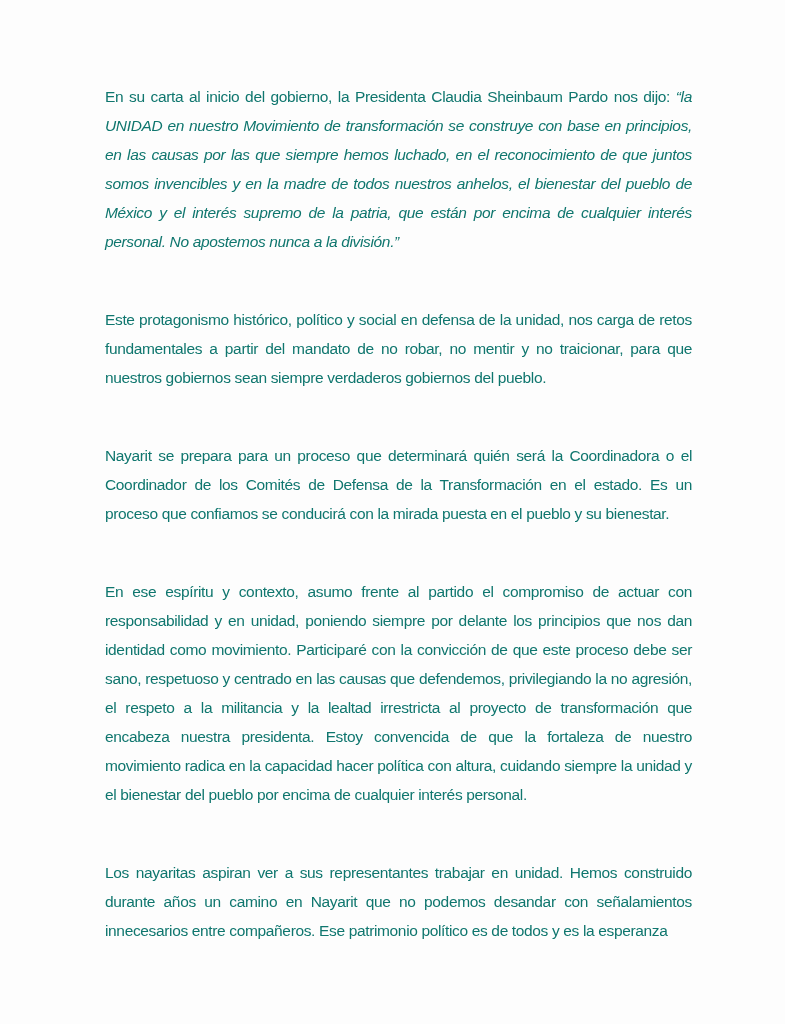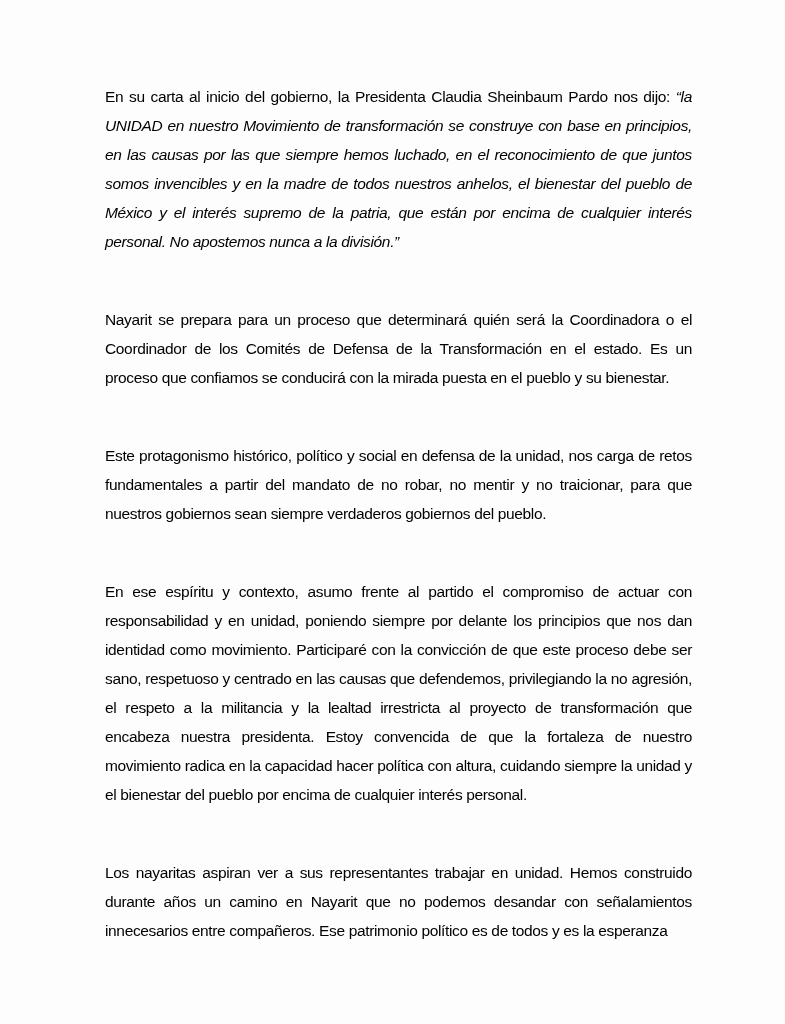--- a/index.html
+++ b/index.html
@@ -18,43 +18,43 @@
   }
   .content {
     position: absolute;
     left: 105px;
     top: 82px;
     width: 587px;
     font-family: "Liberation Sans", "DejaVu Sans", sans-serif;
     font-size: 15.5px;
     line-height: 29px;
     letter-spacing: -0.35px;
-    color: #000000;
+    color: #0f766e;
     text-align: justify;
   }
   .para {
     margin: 0 0 49px 0;
   }
   .para:last-child {
     margin-bottom: 6px;
   }
   .quote-italic {
     font-style: italic;
   }
 </style>
 </head>
 <body>
 
 <div class="page">
   <div class="content">
 
     <p class="para"><span>En su carta al inicio del gobierno, la Presidenta Claudia Sheinbaum Pardo nos dijo: </span><span class="quote-italic">“la UNIDAD en nuestro Movimiento de transformación se construye con base en principios, en las causas por las que siempre hemos luchado, en el reconocimiento de que juntos somos invencibles y en la madre de todos nuestros anhelos, el bienestar del pueblo de México y el interés supremo de la patria, que están por encima de cualquier interés personal. No apostemos nunca a la división.”</span></p>
 
+    <p class="para">Este protagonismo histórico, político y social en defensa de la unidad, nos carga de retos fundamentales a partir del mandato de no robar, no mentir y no traicionar, para que nuestros gobiernos sean siempre verdaderos gobiernos del pueblo.</p>
+
     <p class="para">Nayarit se prepara para un proceso que determinará quién será la Coordinadora o el Coordinador de los Comités de Defensa de la Transformación en el estado. Es un proceso que confiamos se conducirá con la mirada puesta en el pueblo y su bienestar.</p>
-
-    <p class="para">Este protagonismo histórico, político y social en defensa de la unidad, nos carga de retos fundamentales a partir del mandato de no robar, no mentir y no traicionar, para que nuestros gobiernos sean siempre verdaderos gobiernos del pueblo.</p>
 
     <p class="para">En ese espíritu y contexto, asumo frente al partido el compromiso de actuar con responsabilidad y en unidad, poniendo siempre por delante los principios que nos dan identidad como movimiento. Participaré con la convicción de que este proceso debe ser sano, respetuoso y centrado en las causas que defendemos, privilegiando la no agresión, el respeto a la militancia y la lealtad irrestricta al proyecto de transformación que encabeza nuestra presidenta. Estoy convencida de que la fortaleza de nuestro movimiento radica en la capacidad hacer política con altura, cuidando siempre la unidad y el bienestar del pueblo por encima de cualquier interés personal.</p>
 
     <p class="para">Los nayaritas aspiran ver a sus representantes trabajar en unidad. Hemos construido durante años un camino en Nayarit que no podemos desandar con señalamientos innecesarios entre compañeros. Ese patrimonio político es de todos y es la esperanza</p>
 
   </div>
 </div>
 
 </body></html>

